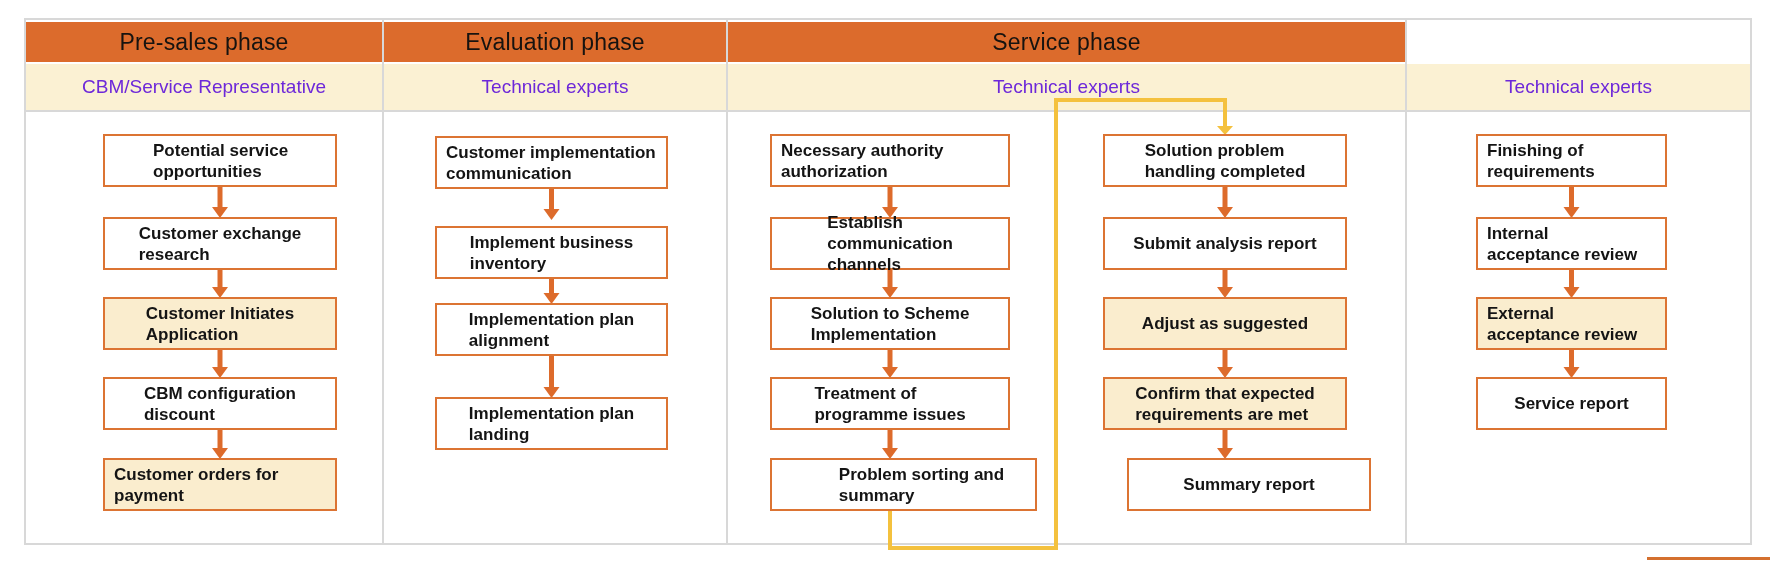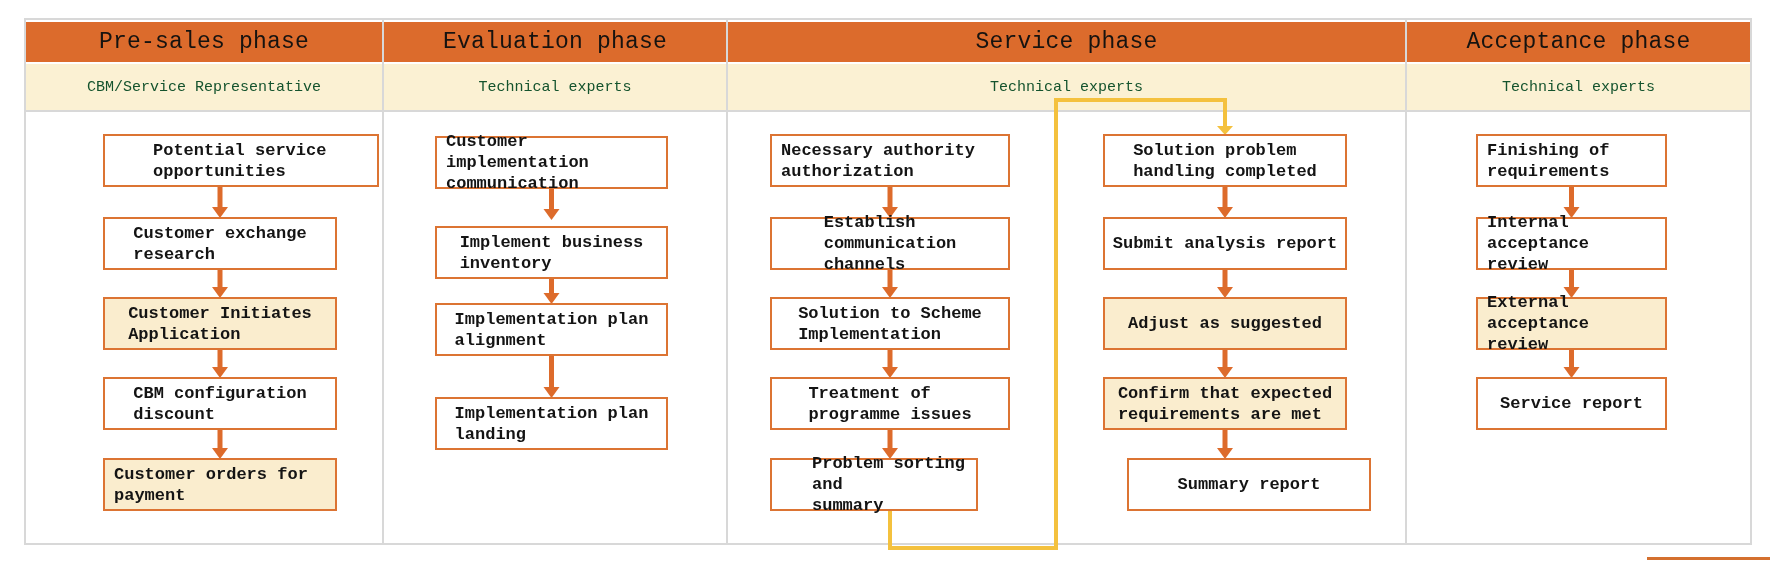--- a/index.html
+++ b/index.html
@@ -1,20 +1,20 @@
 <!DOCTYPE html>
 <html><head>
 <meta charset="utf-8">
 <style>
   html,body{margin:0;padding:0;background:#ffffff;}
   #stage{
     position:relative;
     width:1770px;height:564px;
     background:#ffffff;
-    font-family:Liberation Mono, monospace;
+    font-family:Liberation Sans, sans-serif;
     color:#141414;
     overflow:hidden;
   }
   
   #ptable{
     position:absolute;left:24px;top:18px;
     width:1728px;height:527px;
     box-sizing:border-box;
     border:2px solid #D8D8D8;
     background:#ffffff;
@@ -24,21 +24,21 @@
   .cell-phase{
     position:absolute;top:2px;height:40px;
     background:#DC6B2C;
     display:flex;align-items:center;justify-content:center;
     font-size:23px;letter-spacing:.2px;color:#161310;
   }
   .cell-role{
     position:absolute;top:44px;height:46px;
     background:#FBF1D3;
     display:flex;align-items:center;justify-content:center;
-    font-size:15px;color:#14532d;
+    font-size:19px;color:#6d28d9;
   }
   
   .box{
     position:absolute;
     box-sizing:border-box;
     border:2px solid #DC7433;
     background:#ffffff;
     display:flex;align-items:center;justify-content:center;
     text-align:left;
     font-size:17px;font-weight:bold;line-height:21px;
@@ -67,23 +67,20 @@
     <div class="hline" style="top:90px"></div>
 
     <div class="cell-phase" style="left:0;width:356px">
         <span>Pre-sales phase</span>
       </div>
     <div class="cell-phase" style="left:358px;width:342px">
         <span>Evaluation phase</span>
       </div>
     <div class="cell-phase" style="left:702px;width:677px">
         <span>Service phase</span>
-      </div>
-    <div class="cell-phase" style="left:1381px;width:343px">
-        <span>Acceptance phase</span>
       </div>
 
     <div class="cell-role" style="left:0;width:356px">
         <span>CBM/Service Representative</span>
       </div>
     <div class="cell-role" style="left:358px;width:342px">
         <span>Technical experts</span>
       </div>
     <div class="cell-role" style="left:702px;width:677px">
         <span>Technical experts</span>
@@ -130,21 +127,21 @@
         <line x1="1571.5" x2="1571.5" y1="186" y2="209" stroke="#DD6B2B" stroke-width="5"></line>
         <polygon points="1563.5,207 1579.5,207 1571.5,218" fill="#DD6B2B"></polygon>
         <line x1="1571.5" x2="1571.5" y1="269" y2="289" stroke="#DD6B2B" stroke-width="5"></line>
         <polygon points="1563.5,287 1579.5,287 1571.5,298" fill="#DD6B2B"></polygon>
         <line x1="1571.5" x2="1571.5" y1="349" y2="369" stroke="#DD6B2B" stroke-width="5"></line>
         <polygon points="1563.5,367 1579.5,367 1571.5,378" fill="#DD6B2B"></polygon>
       </g>
   </svg>
 
   <div id="boxes">
-      <div class="box left" style="left: 103px; top: 134px; width: 276px; height: 53px; padding-left: 48px;">Potential service
+      <div class="box left" style="left: 103px; top: 134px; width: 234px; height: 53px; padding-left: 48px;">Potential service
 opportunities</div>
       <div class="box" style="left: 103px; top: 217px; width: 234px; height: 53px;">Customer exchange
 research</div>
       <div class="box cream" style="left: 103px; top: 297px; width: 234px; height: 53px;">Customer Initiates
 Application</div>
       <div class="box" style="left: 103px; top: 377px; width: 234px; height: 53px;">CBM configuration
 discount</div>
       <div class="box cream left" style="left: 103px; top: 458px; width: 234px; height: 53px;">Customer orders for
 payment</div>
       <div class="box left" style="left: 435px; top: 136px; width: 233px; height: 53px;">Customer implementation
@@ -157,21 +154,21 @@
 landing</div>
       <div class="box left" style="left: 770px; top: 134px; width: 240px; height: 53px;">Necessary authority
 authorization</div>
       <div class="box" style="left: 770px; top: 217px; width: 240px; height: 53px;">Establish
 communication
 channels</div>
       <div class="box" style="left: 770px; top: 297px; width: 240px; height: 53px;">Solution to Scheme
 Implementation</div>
       <div class="box" style="left: 770px; top: 377px; width: 240px; height: 53px;">Treatment of
 programme issues</div>
-      <div class="box" style="left: 770px; top: 458px; width: 208px; height: 53px; padding-left: 40px;">Problem sorting and
+      <div class="box" style="left: 770px; top: 458px; width: 267px; height: 53px; padding-left: 40px;">Problem sorting and
 summary</div>
       <div class="box" style="left: 1103px; top: 134px; width: 244px; height: 53px;">Solution problem
 handling completed</div>
       <div class="box" style="left: 1103px; top: 217px; width: 244px; height: 53px;">Submit analysis report</div>
       <div class="box cream" style="left: 1103px; top: 297px; width: 244px; height: 53px;">Adjust as suggested</div>
       <div class="box cream" style="left: 1103px; top: 377px; width: 244px; height: 53px;">Confirm that expected
 requirements are met</div>
       <div class="box" style="left: 1103px; top: 458px; width: 244px; height: 53px; margin-left: 24px;">Summary report</div>
       <div class="box left" style="left: 1476px; top: 134px; width: 191px; height: 53px;">Finishing of
 requirements</div>

